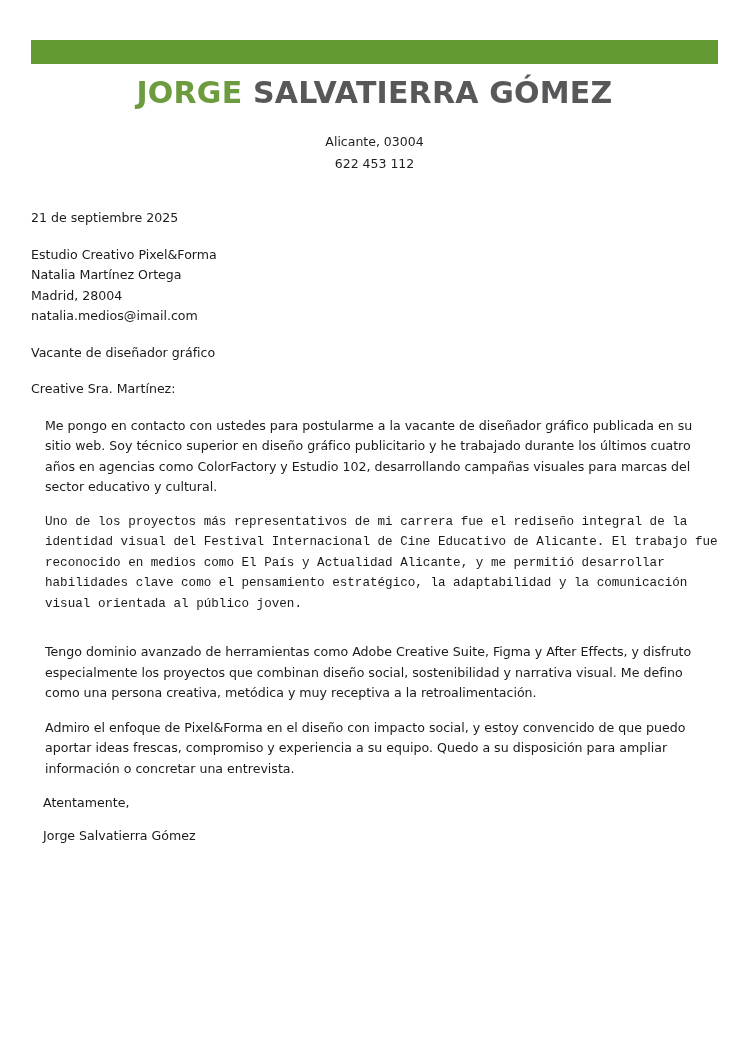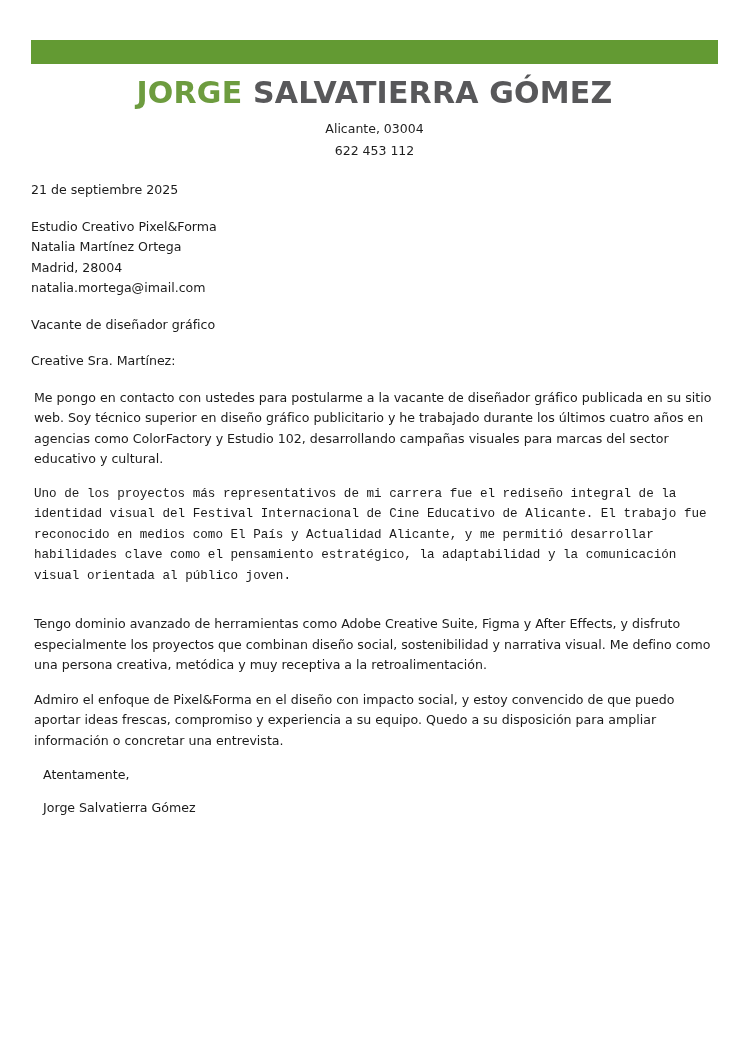--- a/index.html
+++ b/index.html
@@ -55,32 +55,32 @@
   }
 
   .name-last {
     color: #58585a;
   }
 
   .contact-line {
     font-size: 12.5px;
     line-height: 22px;
     color: #1f1f1f;
-    margin-top: 8px;
+    margin-top: 21px;
   }
 
   .contact-line + .contact-line {
     margin-top: 0;
   }
 
   
   .letter-body {
     position: absolute;
     left: 31px;
-    top: 180px;
+    top: 208px;
     width: 687px;
     color: #1b1b1b;
     font-size: 12.6px;
     line-height: 20.5px;
   }
 
   .date-line {
     margin: 0 0 16px 0;
   }
 
@@ -94,21 +94,21 @@
 
   .subject-line {
     margin: 0 0 16px 0;
   }
 
   .salutation {
     margin: 0 0 16px 0;
   }
 
   .para {
-    margin: 0 0 14px 3px;
+    margin: 0 0 14px 14px;
     text-align: left;
   }
 
   .para-gap-extra {
     margin-bottom: 28px;
     font-family: Liberation Mono, monospace;
   }
 
   .closing-block {
     margin: 0;
@@ -139,21 +139,21 @@
   </div>
 
   <div class="letter-body">
 
     <div class="date-line">21 de septiembre 2025</div>
 
     <div class="recipient-block">
       <div>Estudio Creativo Pixel&amp;Forma</div>
       <div>Natalia Martínez Ortega</div>
       <div>Madrid, 28004</div>
-      <div>natalia.mortega@imail.com</div>
+      <div>natalia.medios@imail.com</div>
     </div>
 
     <div class="subject-line">Vacante de diseñador gráfico</div>
 
     <div class="salutation">Creative Sra. Martínez:</div>
 
     <p class="para">Me pongo en contacto con ustedes para postularme a la vacante de diseñador gráfico publicada en su sitio web. Soy técnico superior en diseño gráfico publicitario y he trabajado durante los últimos cuatro años en agencias como ColorFactory y Estudio 102, desarrollando campañas visuales para marcas del sector educativo y cultural.</p>
 
     <p class="para para-gap-extra">Uno de los proyectos más representativos de mi carrera fue el rediseño integral de la identidad visual del Festival Internacional de Cine Educativo de Alicante. El trabajo fue reconocido en medios como El País y Actualidad Alicante, y me permitió desarrollar habilidades clave como el pensamiento estratégico, la adaptabilidad y la comunicación visual orientada al público joven.</p>
 

